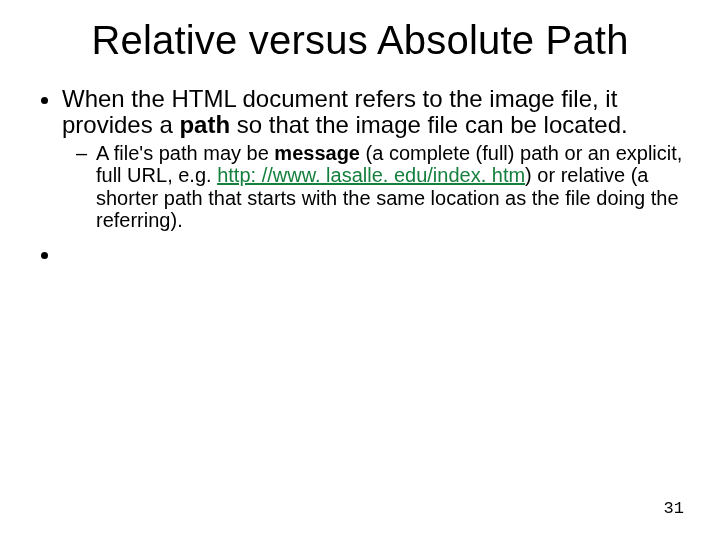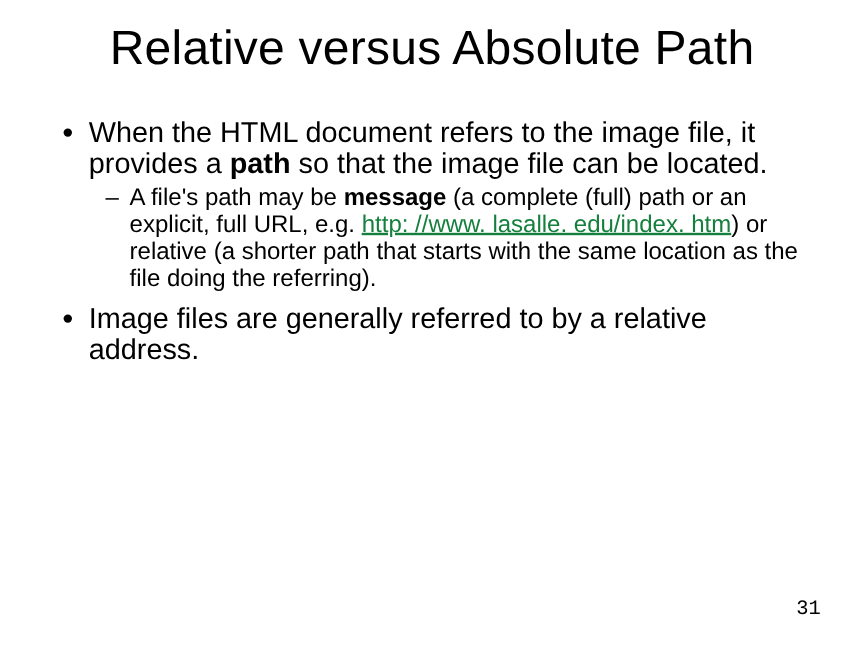--- a/index.html
+++ b/index.html
@@ -27,21 +27,21 @@
     font-size: 40px;
     letter-spacing: 0.2px;
   }
   .body {
     position: absolute;
     top: 86px;
     left: 36px;
     right: 36px;
   }
   ul.lvl1 {
-    margin: 12px;
+    margin: 0;
     padding: 0 0 0 26px;
     list-style: disc;
   }
   ul.lvl1 > li {
     font-size: 24px;
     line-height: 1.08;
     margin-bottom: 6px;
   }
   ul.lvl2 {
     margin: 4px 0 10px 0;
@@ -87,21 +87,20 @@
         <span>When the HTML document refers to the image file, it provides a </span><span class="bold">path</span><span> so that the image file can be located.</span>
 
         <ul class="lvl2">
           <li>
             <span>A file's path may be </span><span class="bold">message</span><span> (a complete (full) path or an explicit, full URL, e.g. </span><a class="link" href="#">http: //www. lasalle. edu/index. htm</a><span>) or relative (a shorter path that starts with the same location as the file doing the referring).</span>
           </li>
         </ul>
       </li>
 
       <li>
-        <span>Image files are generally referred to by a relative address.</span>
       </li>
 
     </ul>
   </div>
 
   <div class="pagenum">31</div>
 
 </div>
 
 </body></html>

